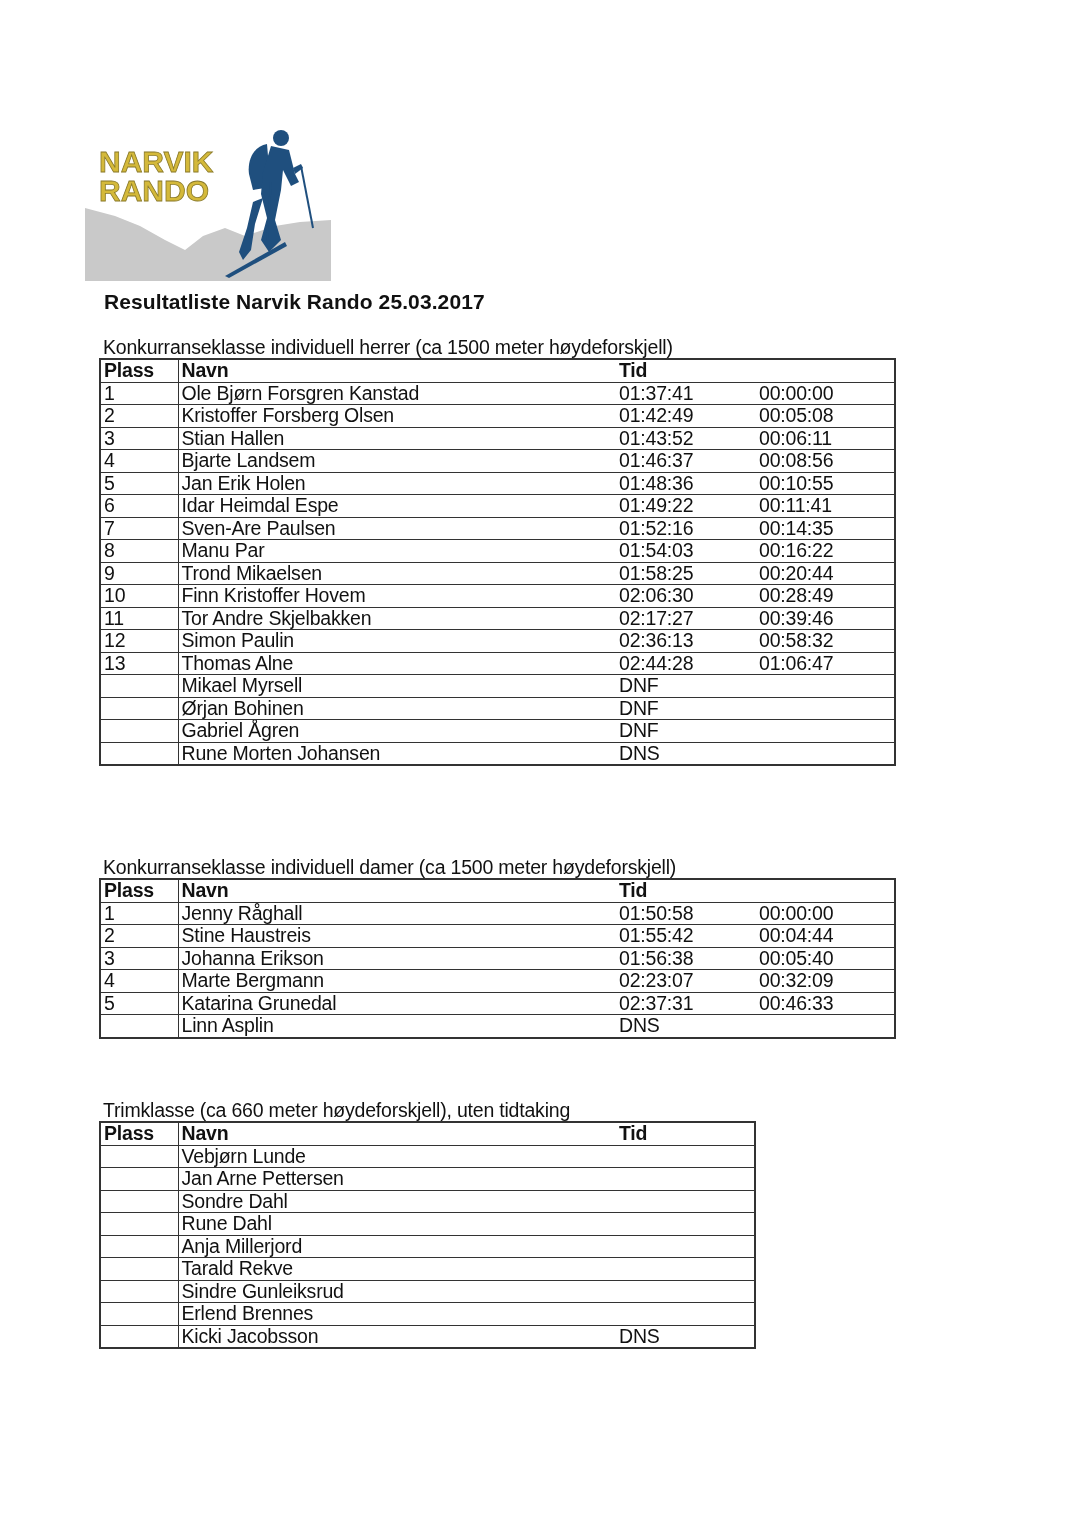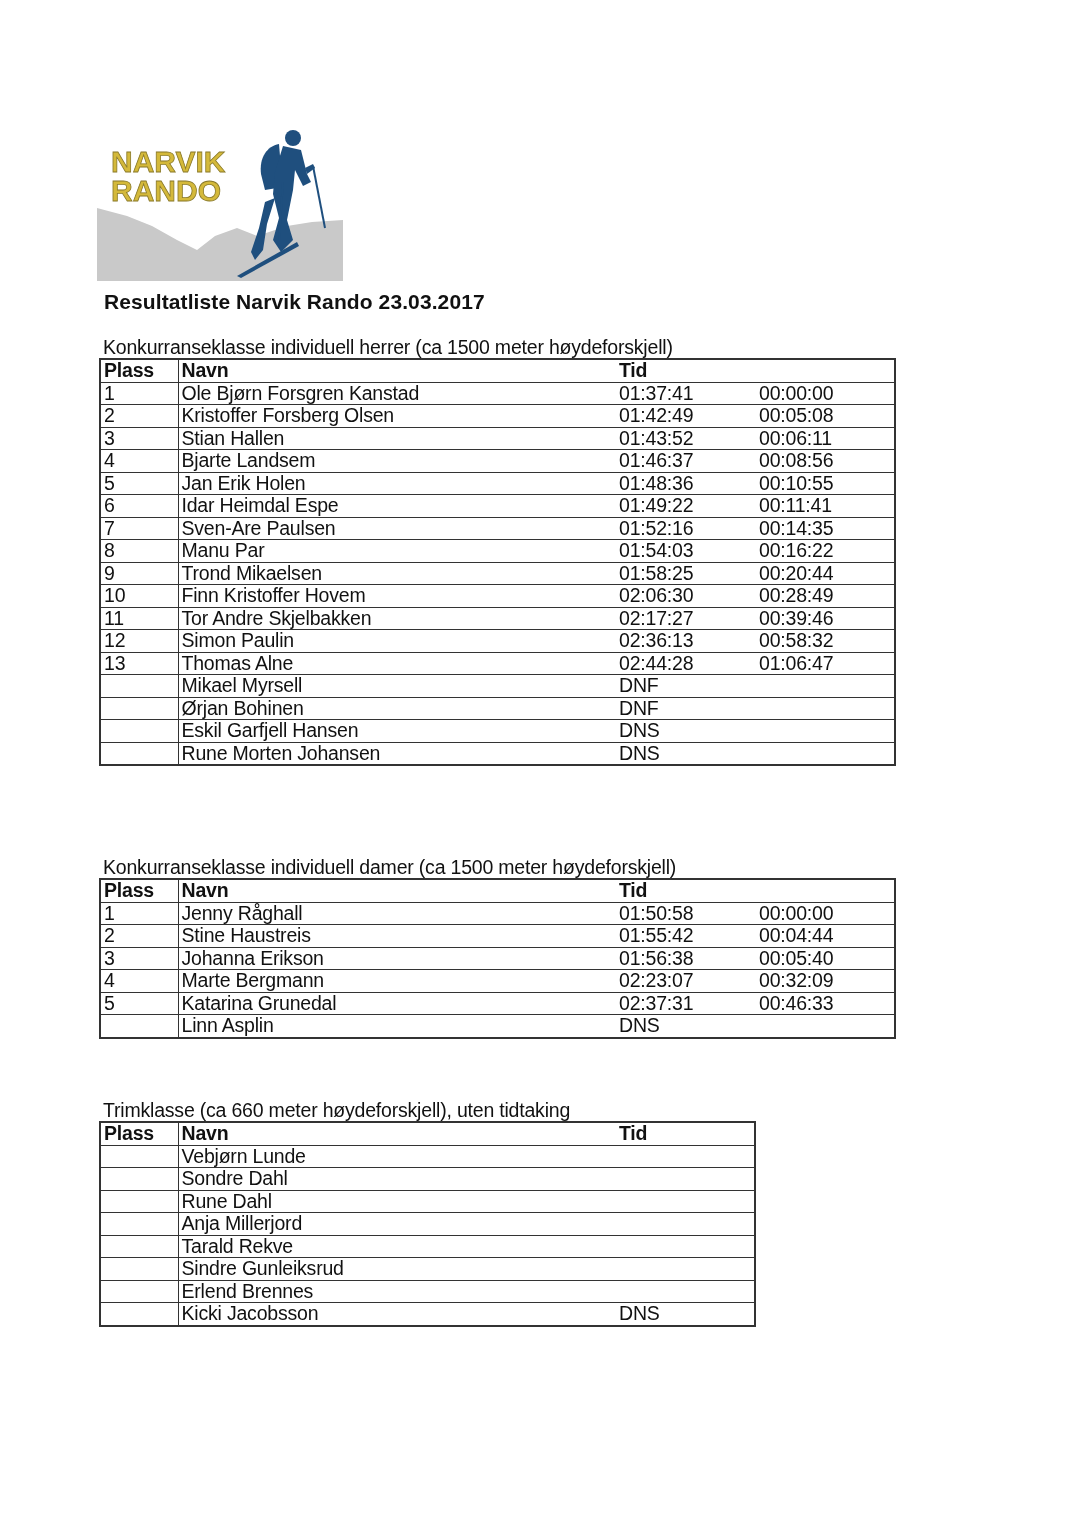--- a/index.html
+++ b/index.html
@@ -10,21 +10,21 @@
   body {
     width: 1080px;
     height: 1527px;
     position: relative;
     font-family: "Liberation Sans", sans-serif;
     color: #111111;
     overflow: hidden;
   }
   .logo {
     position: absolute;
-    left: 97px;
+    left: 85px;
     top: 128px;
     width: 246px;
     height: 153px;
   }
   .logo svg { display: block; }
   .page-title {
     position: absolute;
     left: 104px;
     top: 290px;
     font-size: 21px;
@@ -86,21 +86,21 @@
       <path d="M140 148 L200 114 L202 118 L144 150 Z"></path>
     </g>
     <line x1="216" y1="38" x2="228" y2="100" stroke="#1f4f7e" stroke-width="2"></line>
     <line x1="186" y1="54" x2="182" y2="112" stroke="#1f4f7e" stroke-width="2"></line>
 
     <text x="14" y="44" font-family="Liberation Sans, sans-serif" font-weight="bold" font-size="30" fill="#d4b93a" stroke="#8a7a2a" stroke-width="0.8">NARVIK</text>
     <text x="14" y="73" font-family="Liberation Sans, sans-serif" font-weight="bold" font-size="30" fill="#d4b93a" stroke="#8a7a2a" stroke-width="0.8">RANDO</text>
   </svg>
 </div>
 
-<div class="page-title">Resultatliste Narvik Rando 23.03.2017</div>
+<div class="page-title">Resultatliste Narvik Rando 25.03.2017</div>
 
 <div class="section" id="sec1">
   <div class="section-title">Konkurranseklasse individuell herrer (ca 1500 meter høydeforskjell)</div>
   <table class="results">
     <colgroup>
         <col style="width:78px">
         <col style="width:438px">
         <col style="width:140px">
         <col>
       </colgroup>
@@ -198,22 +198,22 @@
           <td></td>
         </tr>
       <tr>
           <td class="c-plass"></td>
           <td>Ørjan Bohinen</td>
           <td>DNF</td>
           <td></td>
         </tr>
       <tr>
           <td class="c-plass"></td>
-          <td>Eskil Garfjell Hansen</td>
-          <td>DNS</td>
+          <td>Gabriel Ågren</td>
+          <td>DNF</td>
           <td></td>
         </tr>
       <tr>
           <td class="c-plass"></td>
           <td>Rune Morten Johansen</td>
           <td>DNS</td>
           <td></td>
         </tr>
     </tbody>
   </table>
@@ -293,20 +293,25 @@
       </tr>
     </thead>
     <tbody>
       <tr>
           <td class="c-plass"></td>
           <td>Vebjørn Lunde</td>
           <td></td>
         </tr>
       <tr>
           <td class="c-plass"></td>
+          <td>Jan Arne Pettersen</td>
+          <td></td>
+        </tr>
+      <tr>
+          <td class="c-plass"></td>
           <td>Sondre Dahl</td>
           <td></td>
         </tr>
       <tr>
           <td class="c-plass"></td>
           <td>Rune Dahl</td>
           <td></td>
         </tr>
       <tr>
           <td class="c-plass"></td>

